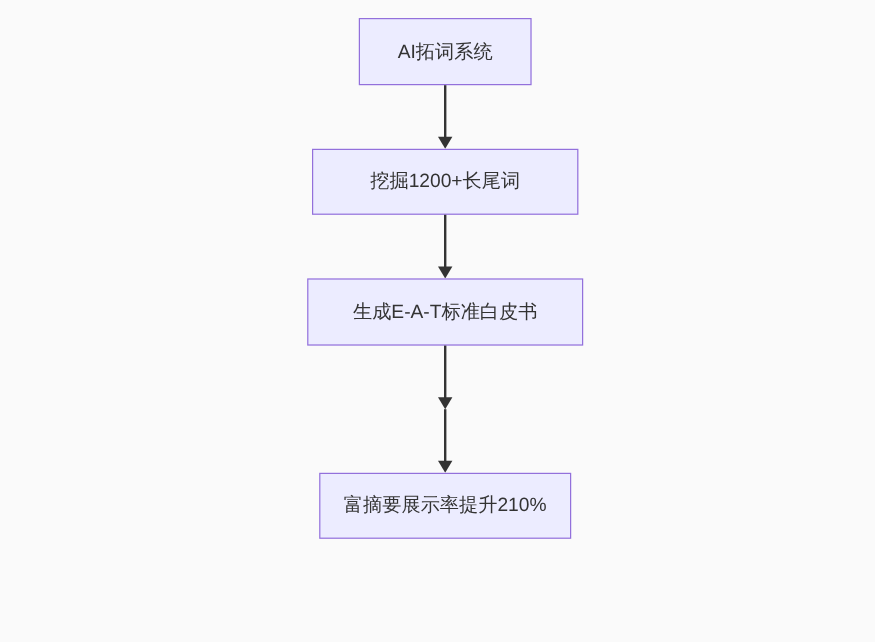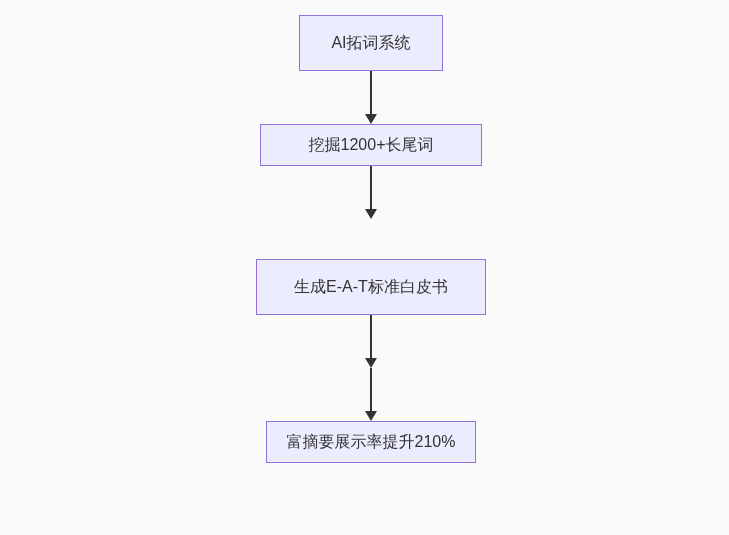--- a/index.html
+++ b/index.html
@@ -18,37 +18,37 @@
     position: absolute;
     left: 371px;
     top: 15px;
     transform: translateX(-50%);
     display: flex;
     flex-direction: column;
     align-items: center;
   }
   .node {
     box-sizing: border-box;
-    height: 42px;
+    height: 55px;
     display: flex;
     align-items: center;
     justify-content: center;
     background: var(--node-fill, #ECECFF);
     border: 1px solid var(--node-border, #9370DB);
     color: var(--text-color, #333333);
     font-size: 16px;
     white-space: nowrap;
     padding: 0 20px;
   }
   
   .node:nth-of-type(1) { min-width: 144px; height: 56px; }
   .node:nth-of-type(2) { min-width: 192px; height: 56px; }
   .node:nth-of-type(3) { min-width: 222px; }
   .node:nth-of-type(4) { min-width: 216px; }
-  .node:nth-of-type(5) { min-width: 230px; height: 56px; margin-top: 40px; }
+  .node:nth-of-type(5) { min-width: 230px; height: 56px; }
 
   .arrow {
     height: 53px;
     display: flex;
     flex-direction: column;
     align-items: center;
     justify-content: flex-start;
   }
   .arrow-line {
     width: 2px;

